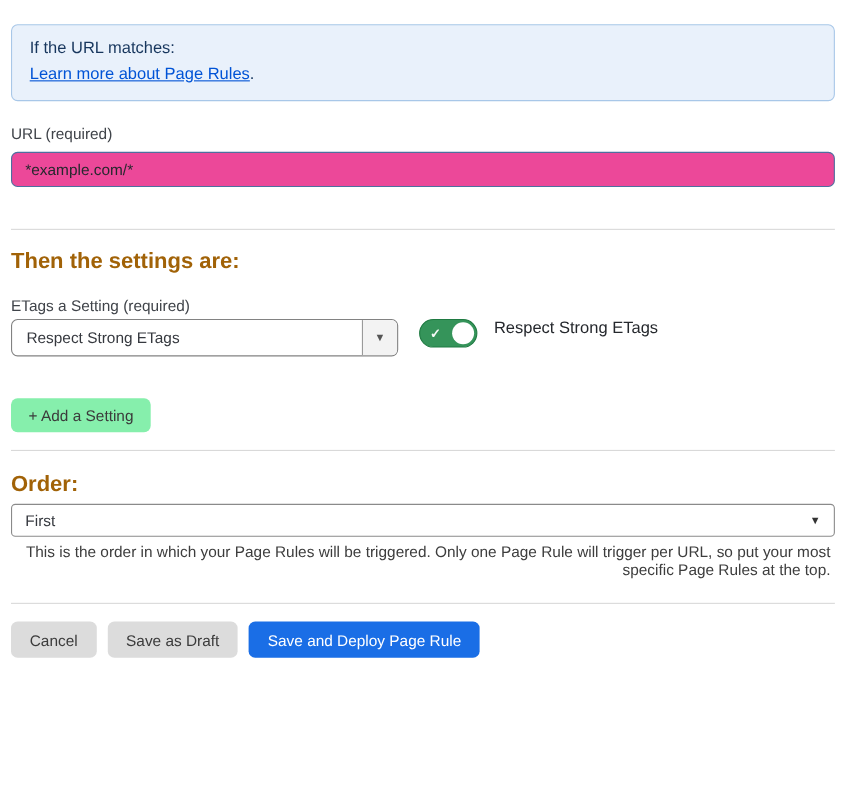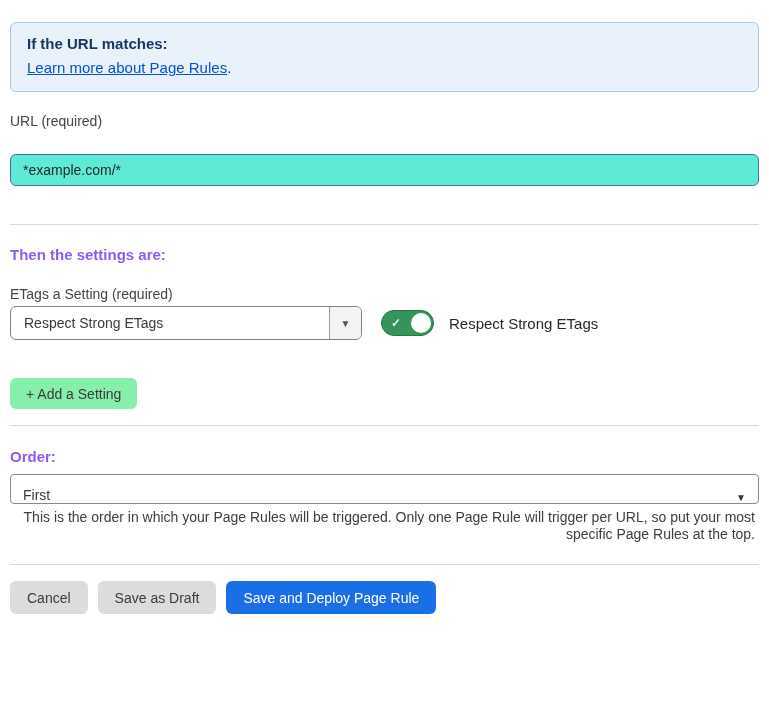--- a/index.html
+++ b/index.html
@@ -23,70 +23,70 @@
   .info-box {
     margin-top: 22px;
     background: #e9f1fb;
     border: 1px solid #a8c7e8;
     border-radius: 6px;
     padding: 9px 16px 11px;
     font-size: 15px;
     line-height: 24px;
     color: #17365d;
   }
-  .info-box .info-heading { font-weight: bold; }
+  .info-box .info-heading { font-weight: normal; }
   .info-box a {
     color: #0053d6;
     text-decoration: underline;
     cursor: pointer;
   }
 
   .field-label {
     font-size: 14px;
     color: #40444a;
     line-height: 16px;
   }
   .url-group { margin-top: 21px; }
   .url-input {
     display: block;
-    margin-top: 25px;
+    margin-top: 9px;
     width: 749px;
     height: 32px;
-    background: #5eead4;
+    background: #ec4899;
     border: 1px solid #4d6f9f;
     border-radius: 6px;
     padding: 0 12px;
     font-size: 14px;
     color: #25282d;
     font-family: "Liberation Sans", sans-serif;
     outline: none;
   }
 
   .divider {
     border: none;
     border-top: 1px solid #d9d9d9;
     height: 0;
   }
   .divider-1 { margin-top: 38px; }
   .divider-2 { margin-top: 16px; }
   .divider-3 { margin-top: 21px; }
 
   .section-heading {
-    font-size: 15px;
+    font-size: 20px;
     font-weight: bold;
-    color: #8b5cf6;
+    color: #a16207;
     line-height: 17px;
   }
   .settings-heading { margin-top: 21px; }
   .picker-label { margin-top: 23px; }
 
   .setting-row {
     margin-top: 4px;
     display: flex;
-    align-items: center;
+    align-items: flex-start;
   }
   .fake-select {
     display: flex;
     align-items: stretch;
     width: 352px;
     height: 34px;
     background: #ffffff;
     border: 1px solid #828282;
     border-radius: 6px;
     overflow: hidden;
@@ -165,21 +165,21 @@
   .order-label { margin-top: 23px; }
 
   .order-select {
     margin-top: 9px;
     width: 749px;
     height: 30px;
     background: #ffffff;
     border: 1px solid #8a8a8a;
     border-radius: 4px;
     display: flex;
-    align-items: flex-end;
+    align-items: center;
     justify-content: space-between;
     padding: 0 12px;
     font-size: 14px;
     color: #36393f;
     cursor: pointer;
   }
   .order-select .order-arrow { font-size: 10px; color: #333; }
 
   .help-text {
     margin-top: 5px;

